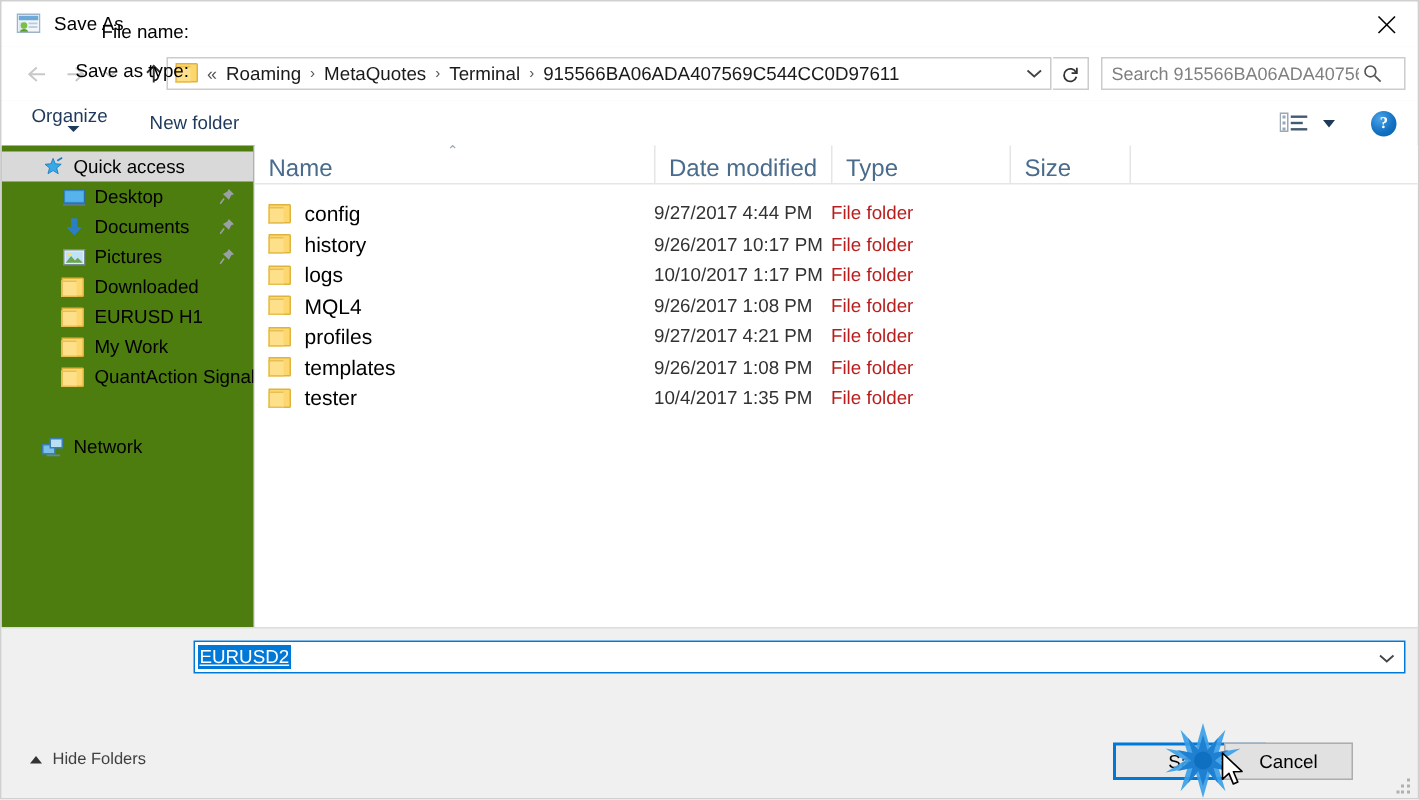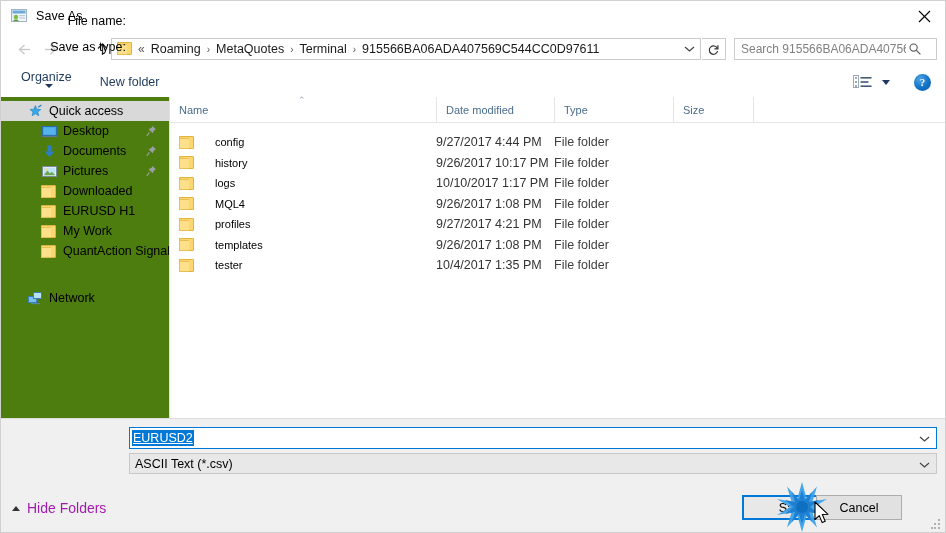--- a/index.html
+++ b/index.html
@@ -256,24 +256,24 @@
   .lheader {
     position: relative;
     height: 25px;
     border-bottom: 1px solid #e5e5e5;
     background: #fff;
   }
   .lh-cell {
     position: absolute;
     top: 0;
     height: 25px;
-    font-size: 11px;
+    font-size: 16px;
     color: #4a6c8c;
     display: flex;
-    align-items: center;
+    align-items: flex-end;
     padding-left: 9px;
     box-sizing: border-box;
     border-left: 1px solid #e5e5e5;
   }
   .lh-cell.first { border-left: none; }
   .sort-arrow {
     position: absolute;
     left: 128px; top: -1px;
     font-size: 9px;
     color: #9aa8b5;
@@ -285,35 +285,35 @@
     display: flex;
     align-items: center;
   }
   .fname {
     position: absolute;
     left: 9px;
     display: flex;
     align-items: center;
   }
   .fname .label {
-    font-size: 11px;
+    font-size: 14px;
     color: #000;
-    margin-left: 20px;
+    margin-left: 8px;
   }
   .fdate {
     position: absolute;
     left: 266px;
     font-size: 12.5px;
     color: #333;
   }
   .ftype {
     position: absolute;
     left: 384px;
     font-size: 12.5px;
-    color: #404040;
+    color: #b91c1c;
   }
   .fsize {
     position: absolute;
     left: 503px;
     font-size: 12.5px;
     color: #333;
   }
 
   
   .folder {
@@ -401,25 +401,25 @@
 
   
   .footer {
     position: absolute;
     left: 0; top: 485px;
     width: 946px; height: 48px;
     background: #f0f0f0;
   }
   .hide-folders {
     position: absolute;
-    left: 11px; top: 14px;
-    display: flex;
-    align-items: center;
-    font-size: 14px;
-    color: #a21caf;
+    left: 19px; top: 14px;
+    display: flex;
+    align-items: center;
+    font-size: 11px;
+    color: #404040;
   }
   .hf-caret {
     width: 0; height: 0;
     border-left: 4px solid transparent;
     border-right: 4px solid transparent;
     border-bottom: 5px solid #333;
     margin-right: 7px;
   }
   .btn {
     position: absolute;
@@ -834,28 +834,20 @@
   <div class="fn-field">
     <span class="fn-value">EURUSD2</span>
     <span class="fn-caret">
       <svg width="11" height="8" viewBox="0 0 11 8">
         <path d="M1 2 L5.5 6 L10 2" fill="none" stroke="#444" stroke-width="1.2"></path>
       </svg>
     </span>
   </div>
 
   <div class="frm-label st-label">Save as type:</div>
-  <div class="st-field">
-    <span class="st-value">ASCII Text (*.csv)</span>
-    <span class="st-caret">
-      <svg width="11" height="8" viewBox="0 0 11 8">
-        <path d="M1 2 L5.5 6 L10 2" fill="none" stroke="#444" stroke-width="1.2"></path>
-      </svg>
-    </span>
-  </div>
 
   <div class="footer">
     <div class="hide-folders">
       <span class="hf-caret"></span>
       <span>Hide Folders</span>
     </div>
     <div class="grip">
       <i style="left:7px;top:0"></i>
       <i style="left:3px;top:4px"></i>
         <i style="left:7px;top:4px"></i>

